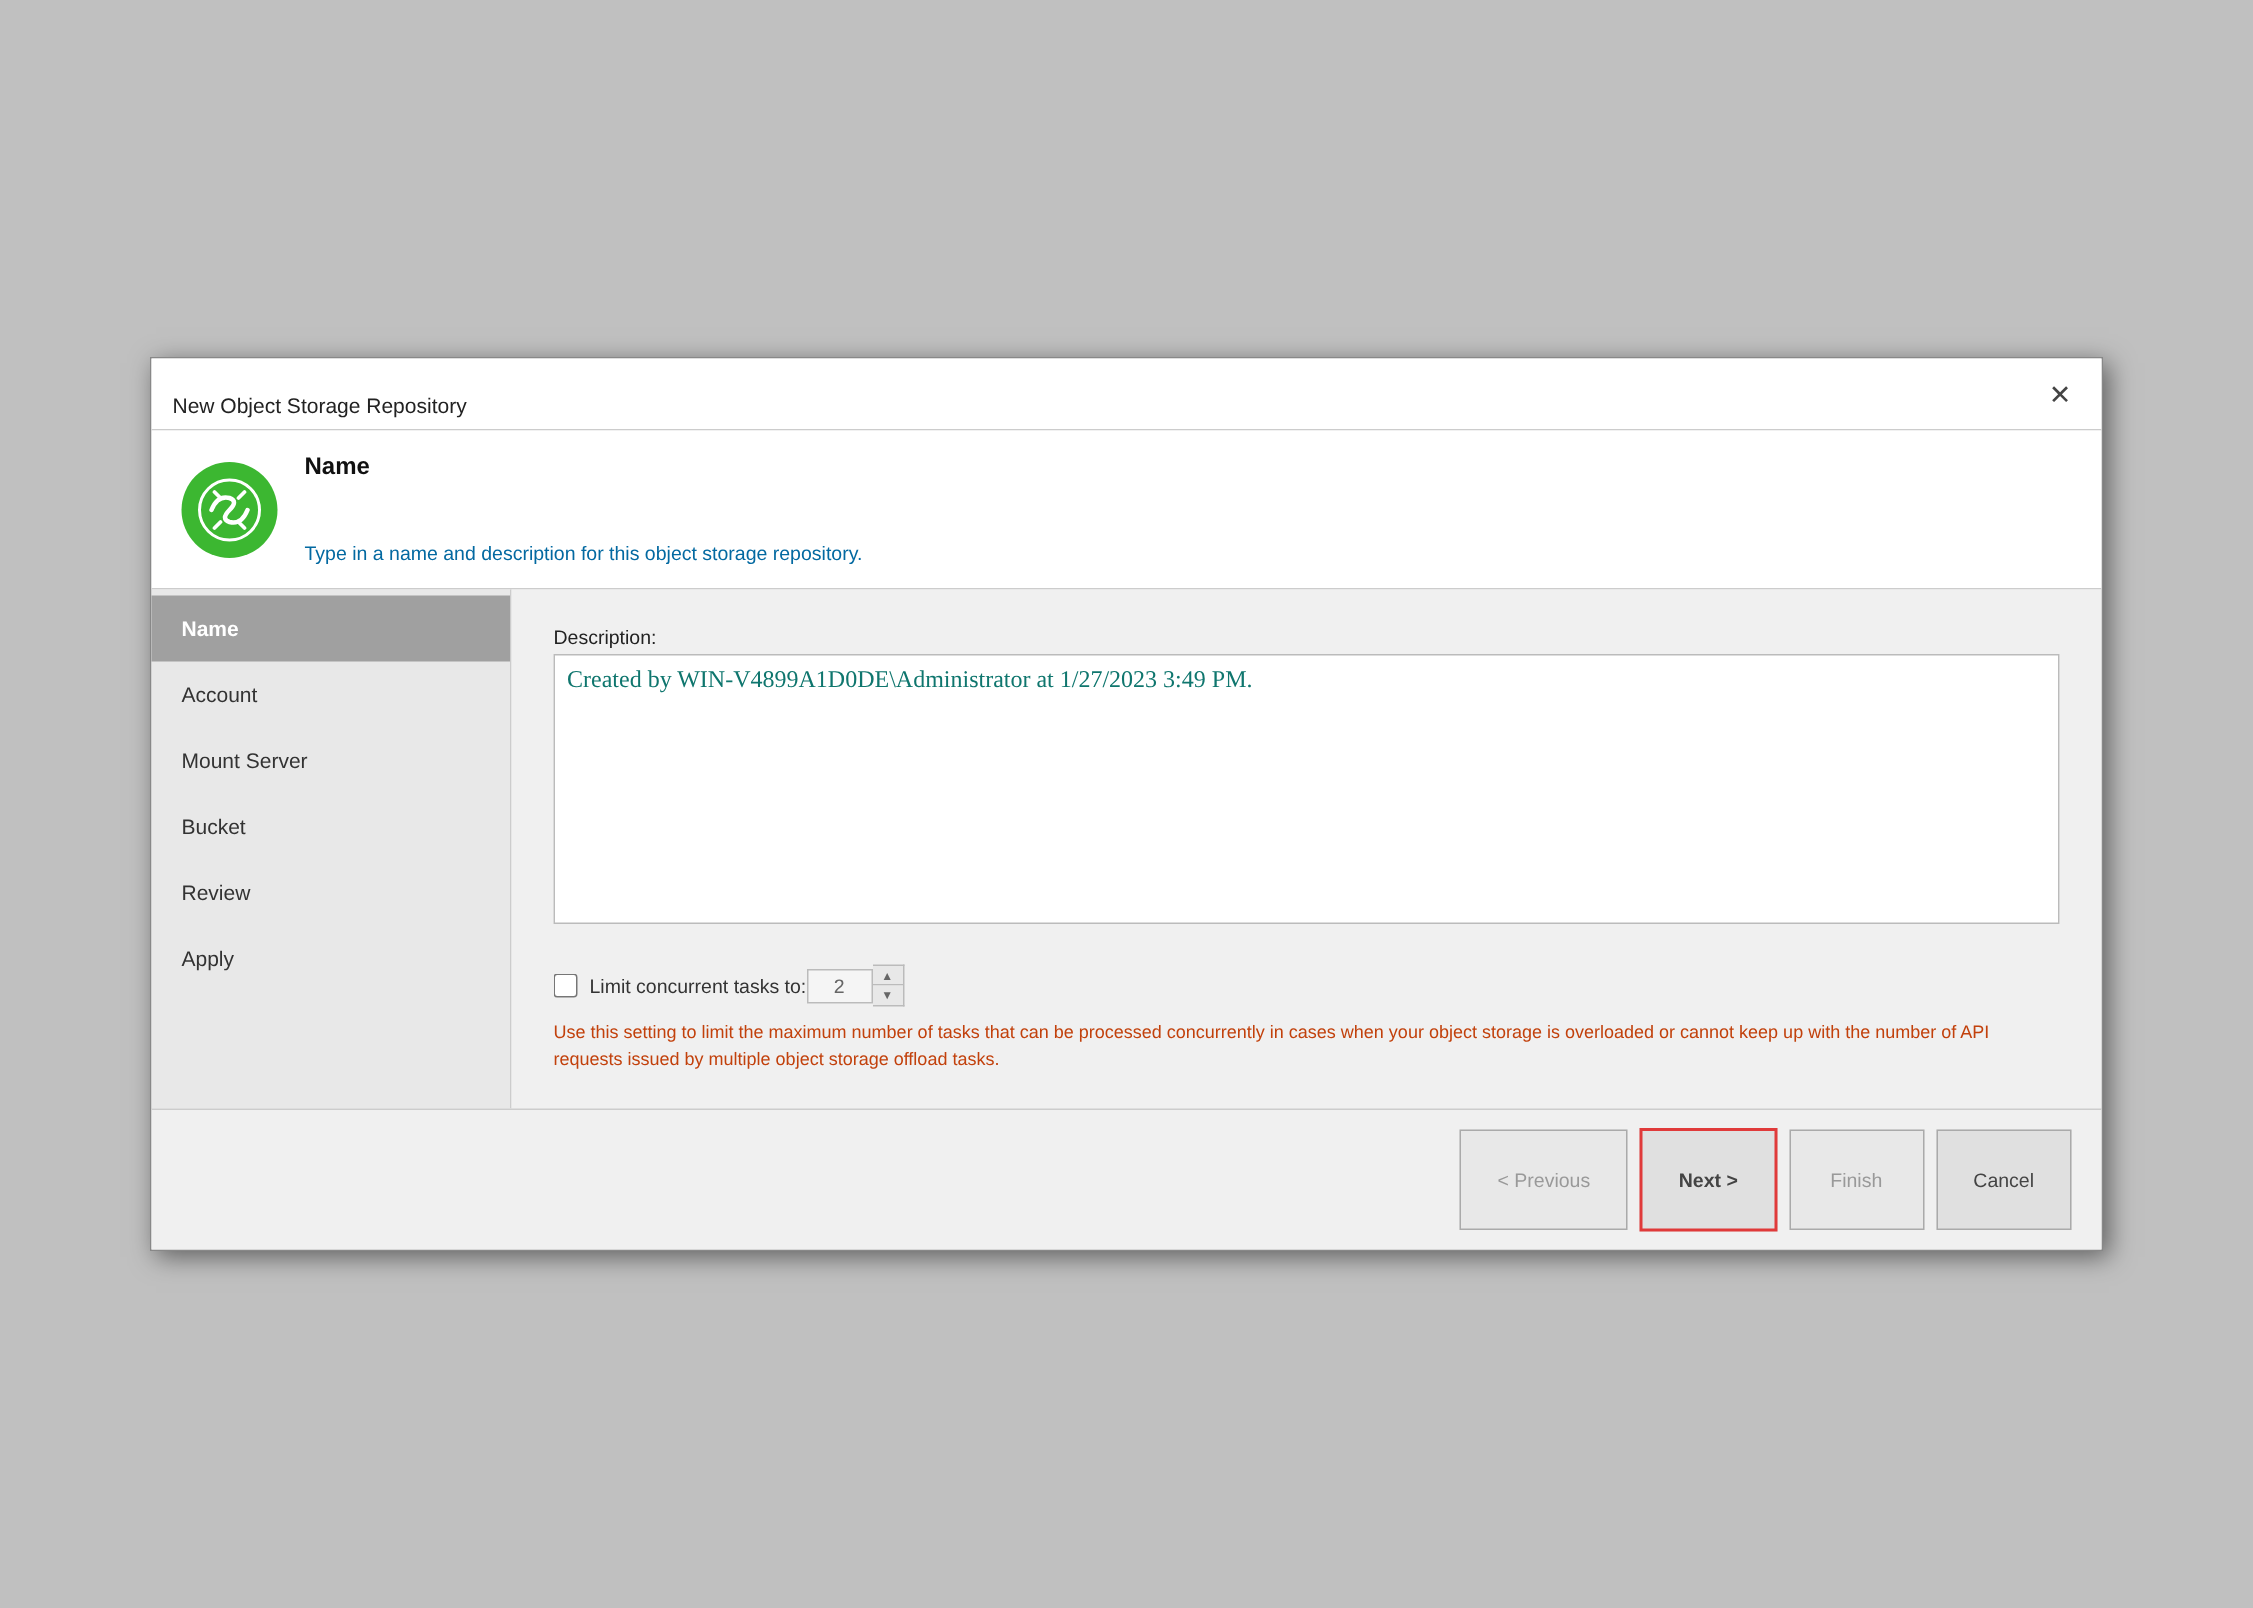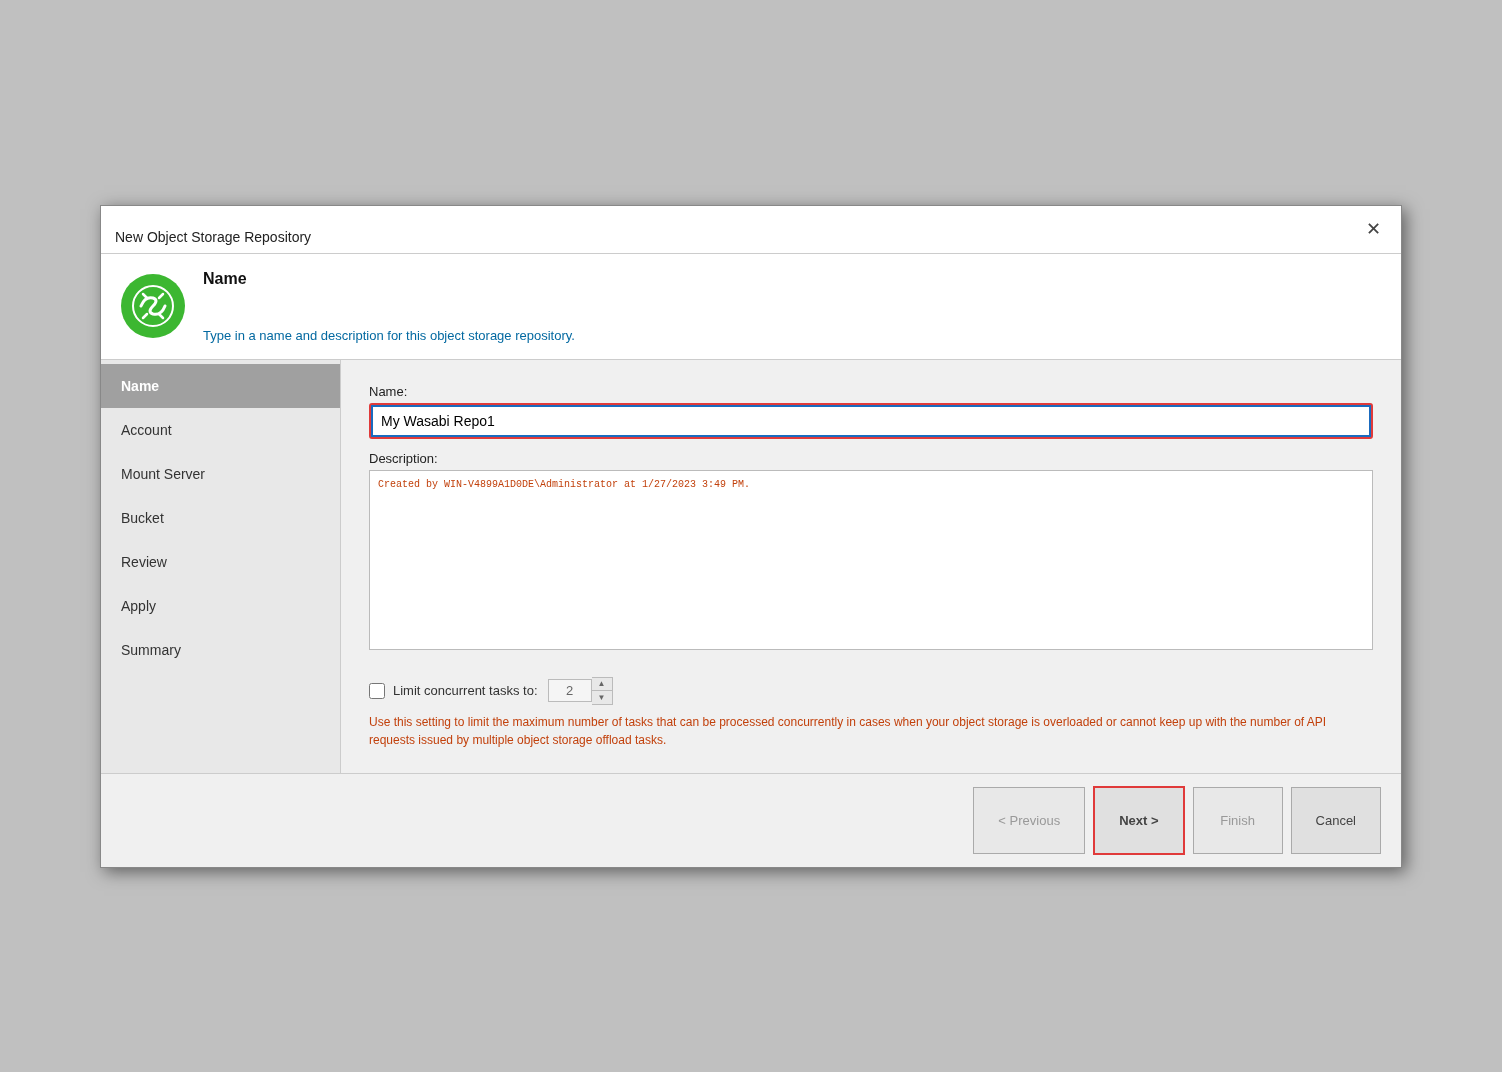--- a/index.html
+++ b/index.html
@@ -122,37 +122,36 @@
       padding: 6px 8px;
       font-size: 14px;
       border: 2px solid #1a6bbf;
       outline: none;
       background: #fff;
     }
     .desc-textarea {
       width: 100%;
       height: 180px;
       padding: 8px;
-      font-size: 10px;
+      font-size: 16px;
       border: 1px solid #bbb;
       background: #fff;
       resize: none;
-      font-family: Liberation Mono, monospace;
-      color: #c2410c;
+      font-family: Liberation Serif, serif;
+      color: #0f766e;
     }
     .spacer { flex: 1; }
     .concurrent-section {
       display: flex;
       flex-direction: column;
       gap: 8px;
     }
     .concurrent-row {
       display: flex;
       align-items: center;
-      gap: 10px;
     }
     .checkbox-label {
       display: flex;
       align-items: center;
       gap: 8px;
       font-size: 13px;
       color: #333;
       cursor: pointer;
     }
     .checkbox-input {
@@ -262,32 +261,23 @@
       </div>
       <div class="sidebar-item">
         <span>Bucket</span>
       </div>
       <div class="sidebar-item">
         <span>Review</span>
       </div>
       <div class="sidebar-item">
         <span>Apply</span>
       </div>
-      <div class="sidebar-item">
-        <span>Summary</span>
-      </div>
     </div>
 
     <div class="main-content">
-      <div>
-        <div class="field-label">Name:</div>
-        <div class="name-input-wrapper">
-          <input class="name-input" type="text" value="My Wasabi Repo1" style="">
-        </div>
-      </div>
 
       <div>
         <div class="field-label">Description:</div>
         <textarea class="desc-textarea" style="">Created by WIN-V4899A1D0DE\Administrator at 1/27/2023 3:49 PM.</textarea>
       </div>
 
       <div class="spacer"></div>
 
       <div class="concurrent-section">
         <div class="concurrent-row">

